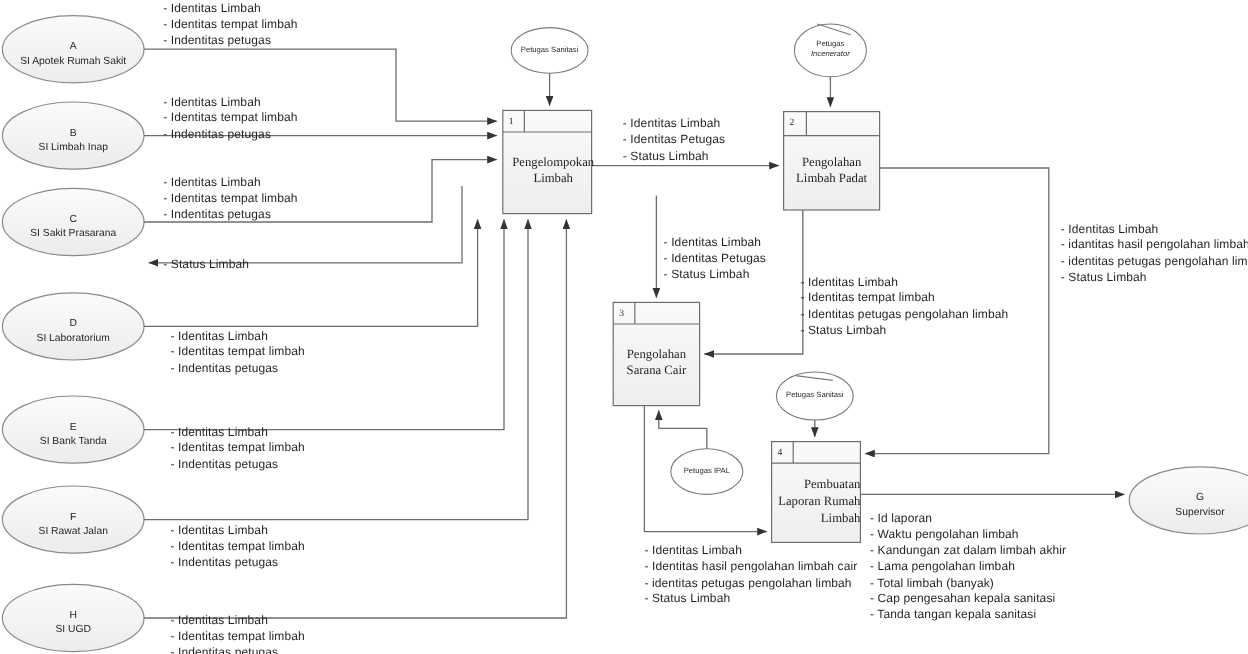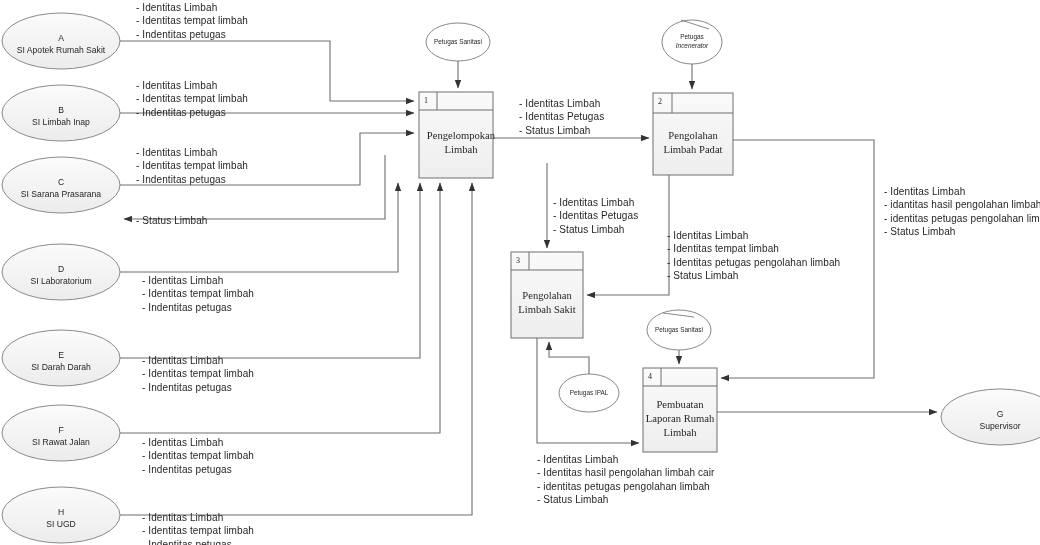--- a/index.html
+++ b/index.html
@@ -97,29 +97,29 @@
   <div class="ent-label" style="left:1px;top:32px;width:120px;">
     <span class="code">A</span>
     <span class="nm">SI Apotek Rumah Sakit</span>
   </div>
   <div class="ent-label" style="left:1px;top:104px;width:120px;">
     <span class="code">B</span>
     <span class="nm">SI Limbah Inap</span>
   </div>
   <div class="ent-label" style="left:1px;top:176px;width:120px;">
     <span class="code">C</span>
-    <span class="nm">SI Sarana Prasarana</span>
+    <span class="nm">SI Sakit Prasarana</span>
   </div>
   <div class="ent-label" style="left:1px;top:263px;width:120px;">
     <span class="code">D</span>
     <span class="nm">SI Laboratorium</span>
   </div>
   <div class="ent-label" style="left:1px;top:349px;width:120px;">
     <span class="code">E</span>
-    <span class="nm">SI Darah Darah</span>
+    <span class="nm">SI Bank Tanda</span>
   </div>
   <div class="ent-label" style="left:1px;top:424px;width:120px;">
     <span class="code">F</span>
     <span class="nm">SI Rawat Jalan</span>
   </div>
   <div class="ent-label" style="left:1px;top:506px;width:120px;">
     <span class="code">H</span>
     <span class="nm">SI UGD</span>
   </div>
   <div class="ent-label" style="left:940px;top:408px;width:120px;">
@@ -149,25 +149,25 @@
 
   <div class="proc-num" style="left:658px;top:97px;">2</div>
   <div class="proc-label" style="left:653px;top:129px;width:80px;">
     <div>Pengolahan</div>
     <div>Limbah Padat</div>
   </div>
 
   <div class="proc-num" style="left:516px;top:256px;">3</div>
   <div class="proc-label" style="left:511px;top:289px;width:72px;">
     <div>Pengolahan</div>
-    <div>Limbah Sakit</div>
+    <div>Sarana Cair</div>
   </div>
 
   <div class="proc-num" style="left:648px;top:372px;">4</div>
-  <div class="proc-label" style="left:643px;top:398px;width:74px;">
+  <div class="proc-label" style="left:643px;top:398px;width:74px;text-align:right;">
     <div>Pembuatan</div>
     <div>Laporan Rumah</div>
     <div>Limbah</div>
   </div>
 
   <div class="flowtext" style="left:136px;top:1px;">- Identitas Limbah
 - Identitas tempat limbah
 - Indentitas petugas</div>
   <div class="flowtext" style="left:136px;top:79px;">- Identitas Limbah
 - Identitas tempat limbah
@@ -199,14 +199,21 @@
 - Identitas petugas pengolahan limbah
 - Status Limbah</div>
   <div class="flowtext" style="left:884px;top:185px;">- Identitas Limbah
 - idantitas hasil pengolahan limbah padat
 - identitas petugas pengolahan limbah
 - Status Limbah</div>
   <div class="flowtext" style="left:537px;top:453px;">- Identitas Limbah
 - Identitas hasil pengolahan limbah cair
 - identitas petugas pengolahan limbah
 - Status Limbah</div>
+  <div class="flowtext" style="left:725px;top:426px;">- Id laporan
+- Waktu pengolahan limbah
+- Kandungan zat dalam limbah akhir
+- Lama pengolahan limbah
+- Total limbah (banyak)
+- Cap pengesahan kepala sanitasi
+- Tanda tangan kepala sanitasi</div>
 
 </div>
 
 </body></html>

